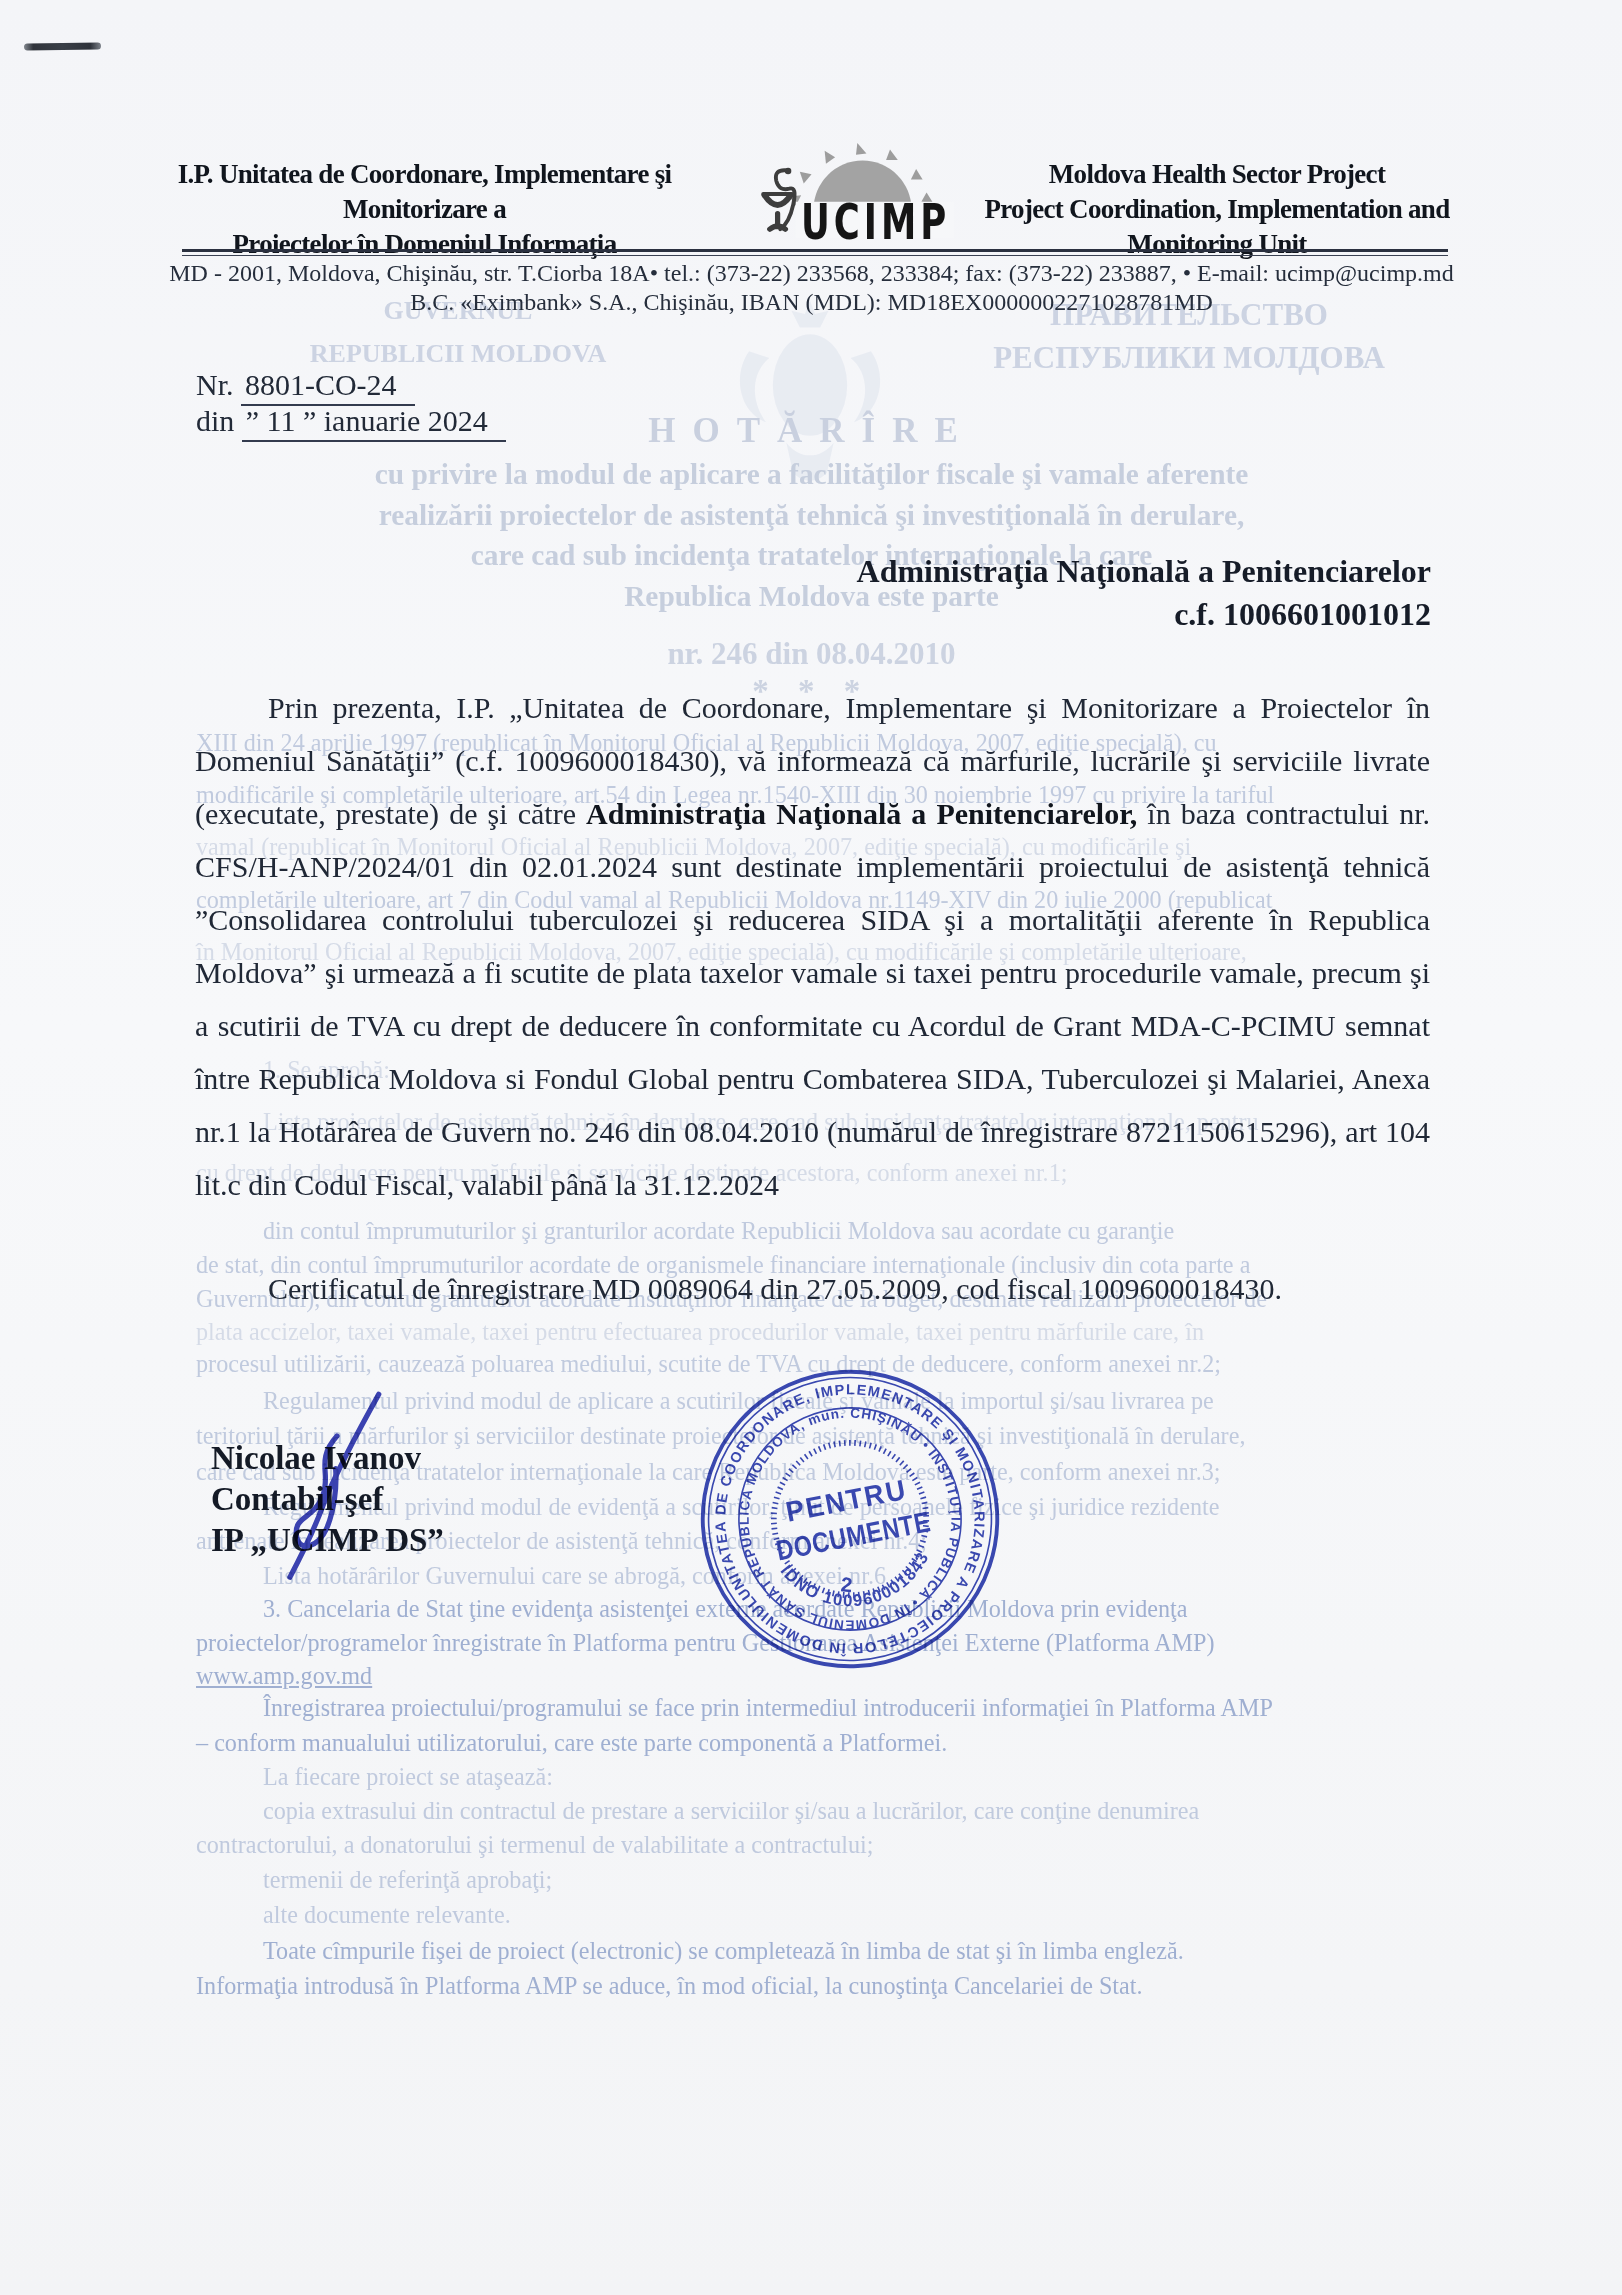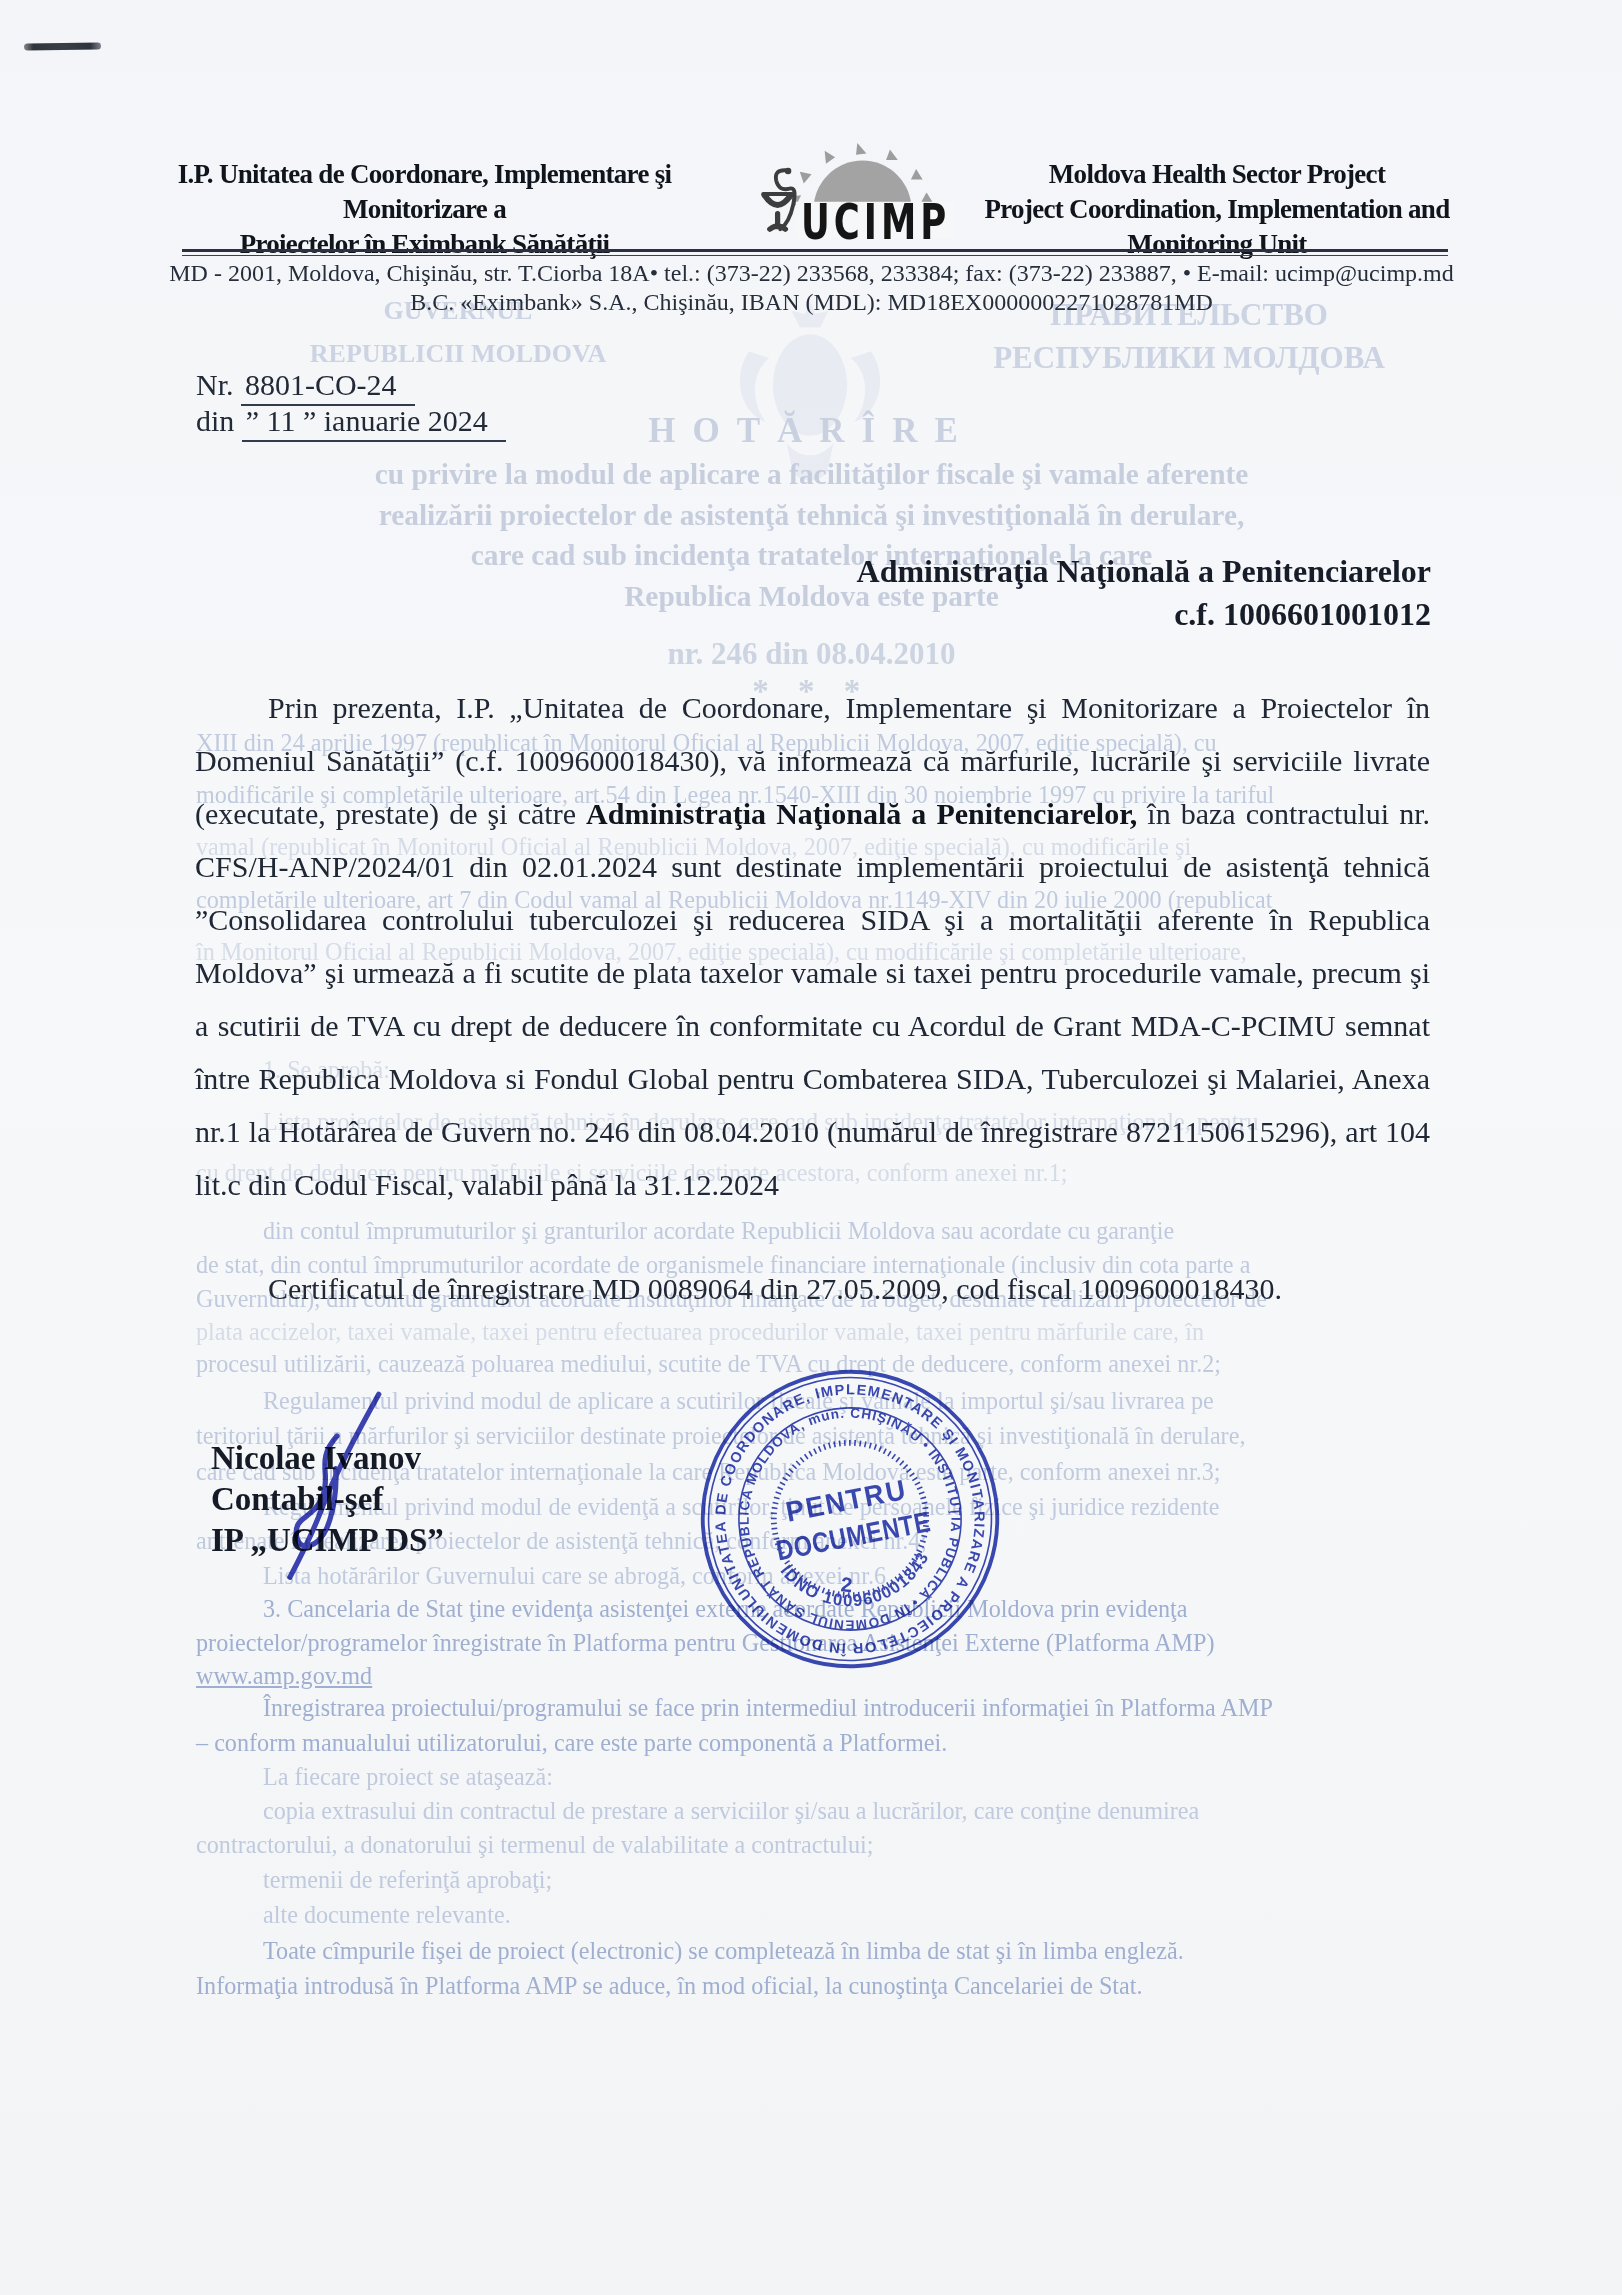--- a/index.html
+++ b/index.html
@@ -131,21 +131,21 @@
         <div class="gline t2" style="top: 1830px;">contractorului, a donatorului şi termenul de valabilitate a contractului;</div>
         <div class="gline t2" style="top: 1865px; text-indent: 72px;">termenii de referinţă aprobaţi;</div>
         <div class="gline t2" style="top: 1900px; text-indent: 72px;">alte documente relevante.</div>
         <div class="gline t3" style="top: 1936px; text-indent: 72px;">Toate cîmpurile fişei de proiect (electronic) se completează în limba de stat şi în limba engleză.</div>
         <div class="gline t3" style="top: 1971px;">Informaţia introdusă în Platforma AMP se aduce, în mod oficial, la cunoştinţa Cancelariei de Stat.</div>
       </div>
   </div>
 
   <div class="abs orgname org-ro">
     <div>I.P. Unitatea de Coordonare, Implementare şi Monitorizare a</div>
-    <div>Proiectelor în Eximbank Sănătăţii</div>
+    <div>Proiectelor în Domeniul Informaţia</div>
   </div>
 
   <svg class="abs logo" viewBox="0 0 300 180">
     <g>
       <path d="M85 120 A75 75 0 0 1 235 120 Z" fill="#a3a3a3"></path>
       <g fill="#9d9d9d">
         <path d="M152 18 L166 34 L150 36 Z"></path>
         <path d="M102 30 L118 40 L104 50 Z"></path>
         <path d="M202 28 L214 44 L196 44 Z"></path>
         <path d="M64 62 L82 66 L70 80 Z"></path>

